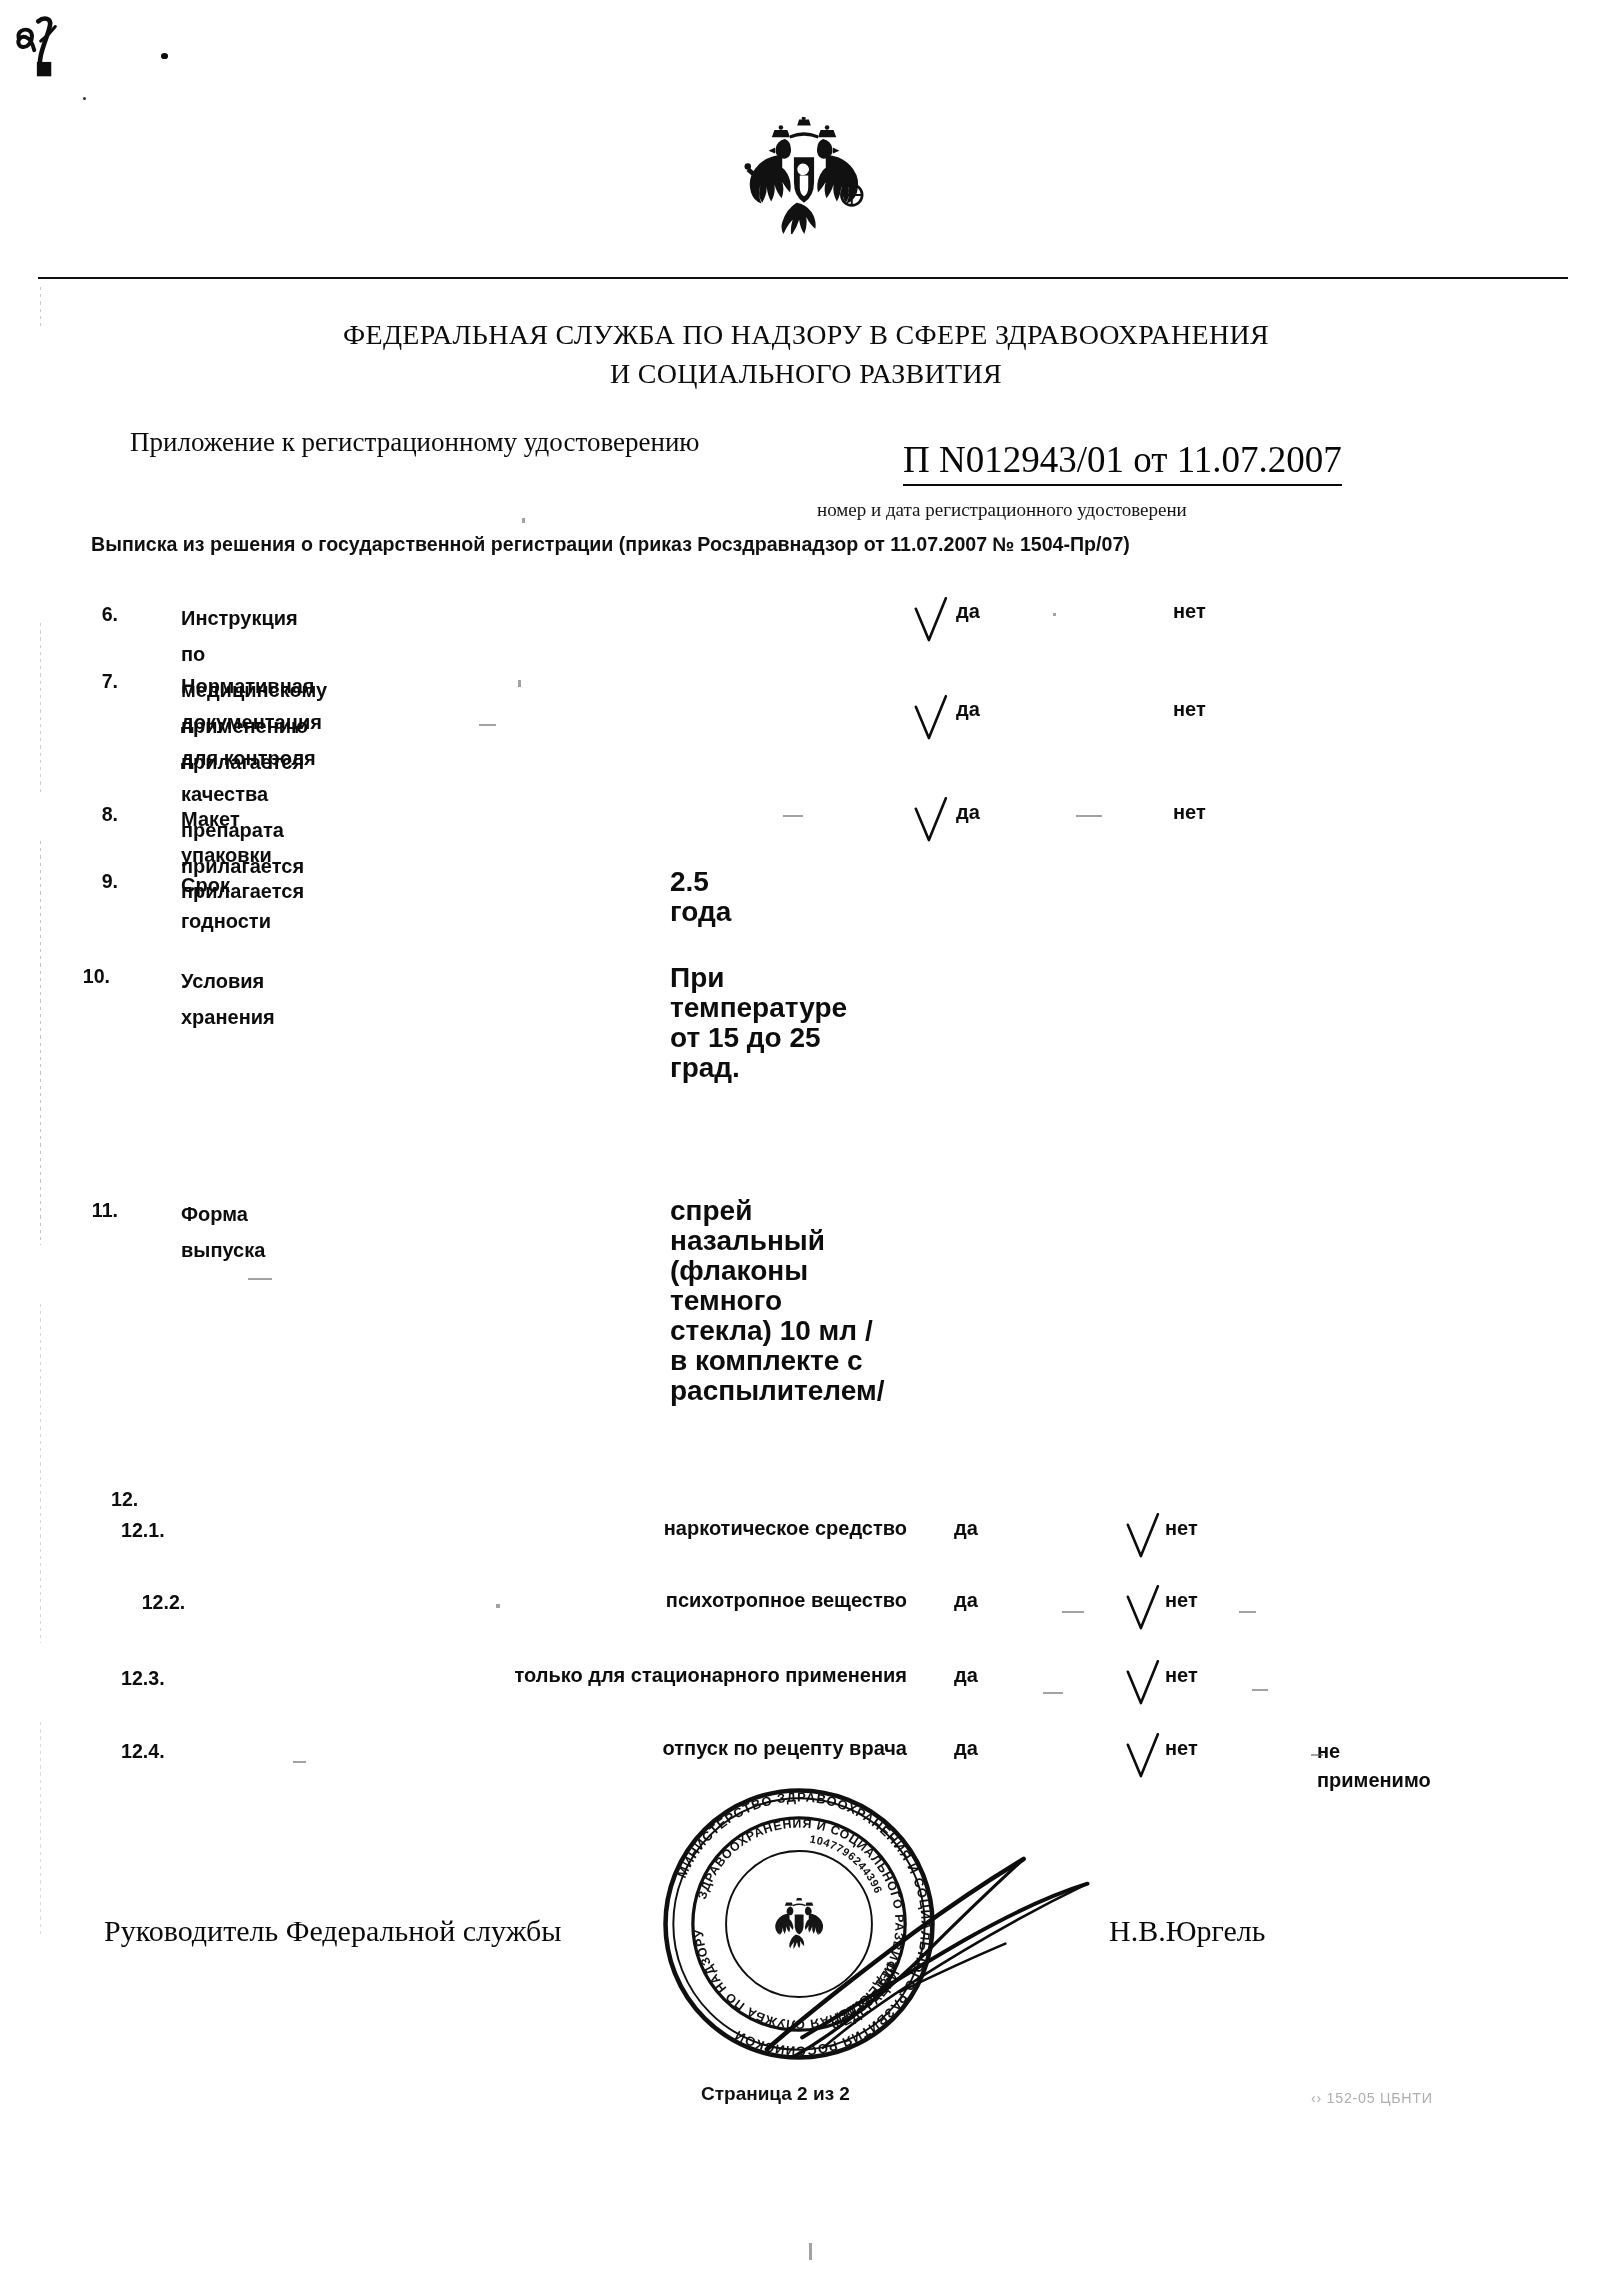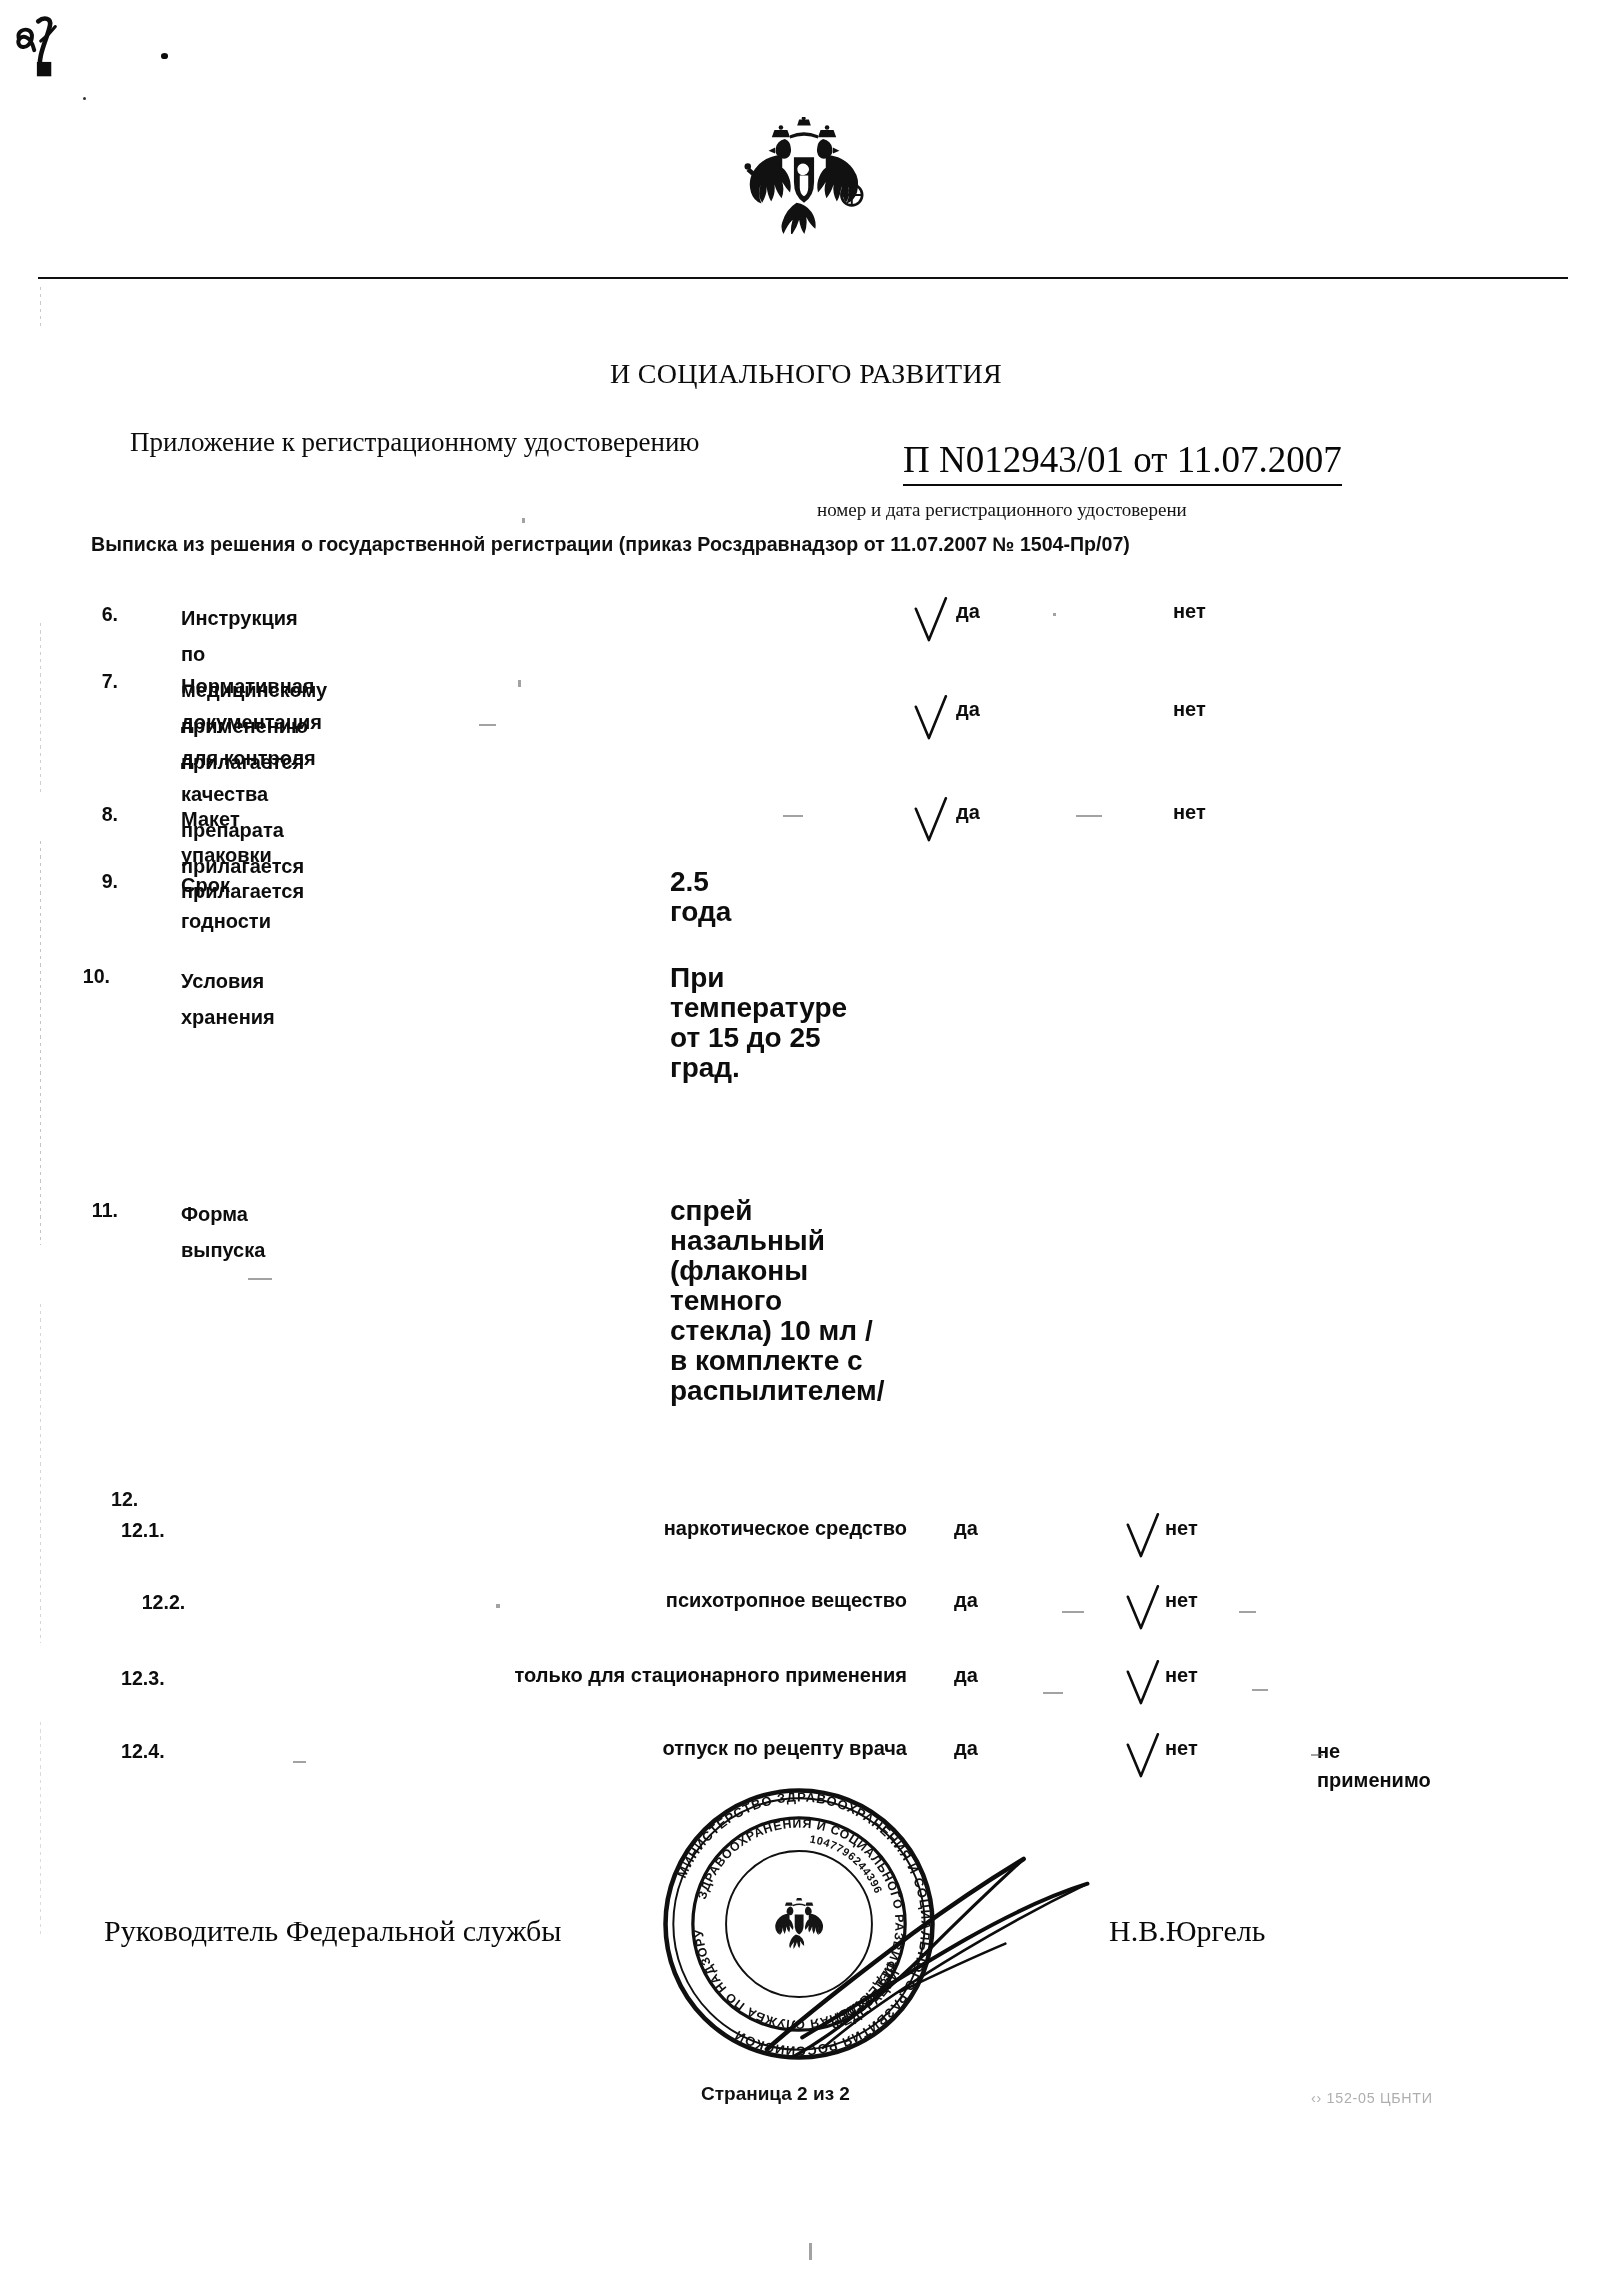--- a/index.html
+++ b/index.html
@@ -313,20 +313,21 @@
   </div>
 
   <div class="header-rule"></div>
 
   <div class="scan-edge a"></div>
   <div class="scan-edge b"></div>
   <div class="scan-edge c"></div>
   <div class="scan-edge d"></div>
   <div class="scan-edge e"></div>
 
+  <div class="org-title line1">ФЕДЕРАЛЬНАЯ СЛУЖБА ПО НАДЗОРУ В СФЕРЕ ЗДРАВООХРАНЕНИЯ</div>
   <div class="org-title line2">И СОЦИАЛЬНОГО РАЗВИТИЯ</div>
 
   <div class="appendix-label">Приложение к регистрационному удостоверению</div>
   <div class="reg-number">П N012943/01 от 11.07.2007</div>
   <div class="reg-caption">номер и дата регистрационного удостоверени</div>
   <div class="extract-line">Выписка из решения о государственной регистрации (приказ Росздравнадзор  от 11.07.2007 № 1504-Пр/07)</div>
 
   <div class="item">
     <div class="item-num" style="left:72px; top:603px;">6.</div>
     <div class="item-label" style="left:181px; top:600px;">Инструкция по медицинскому применению прилагается</div>

